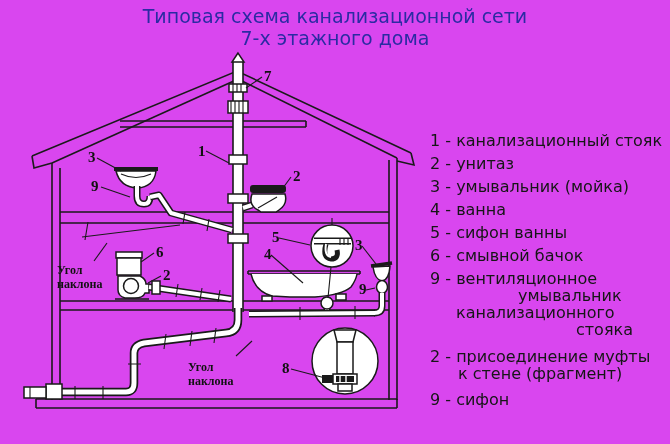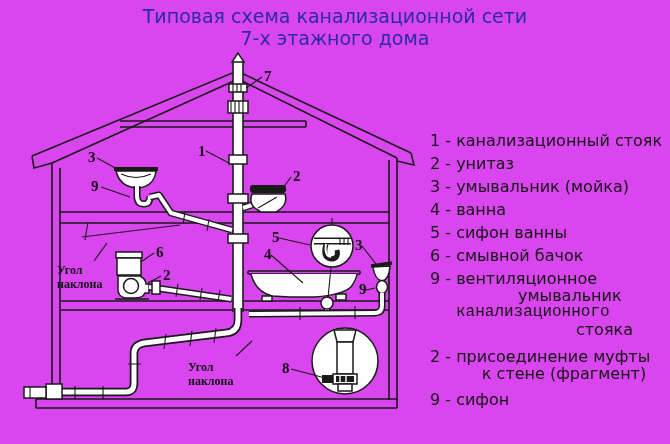--- a/index.html
+++ b/index.html
@@ -5,23 +5,23 @@
   html,body{margin:0;padding:0;background:#fff;}
   .page{position:relative;width:670px;height:444px;background:#d946ef;overflow:hidden;
         font-family:"DejaVu Sans",sans-serif;}
   .title{position:absolute;left:0;top:5px;width:670px;text-align:center;
          color:#2b2ba3;font-size:19px;line-height:22px;font-family:"DejaVu Sans",sans-serif;}
   .legend{position:absolute;left:430px;top:88px;width:240px;color:#161616;
           font-size:16px;margin-top:44px;}
   .legend-line{line-height:17px;white-space:nowrap;}
   .mb{margin-bottom:6px;}
   .ind-a{padding-left:88px;}
-  .ind-b{padding-left:26px;font-family:Liberation Mono, monospace;}
+  .ind-b{padding-left:26px;}
   .ind-c{padding-left:146px;}
-  .ind-d{padding-left:28px;text-align:center;}
+  .ind-d{padding-left:28px;}
   .gap-t{margin-top:10px;}
   .gap-s{margin-top:9px;}
   svg{position:absolute;left:0;top:0;}
   .ln{stroke:#1a1a1a;stroke-width:1.6;fill:none;}
   .thin{stroke:#1a1a1a;stroke-width:1.1;fill:none;}
   .pipe-o{stroke:#1a1a1a;stroke-width:7;fill:none;stroke-linejoin:round;}
   .pipe-i{stroke:#ffffff;stroke-width:4;fill:none;stroke-linejoin:round;}
   .pipe-o8{stroke:#1a1a1a;stroke-width:8.5;fill:none;stroke-linejoin:round;}
   .pipe-i8{stroke:#ffffff;stroke-width:5;fill:none;stroke-linejoin:round;}
   .wfill{fill:#ffffff;stroke:#1a1a1a;stroke-width:1.5;}

